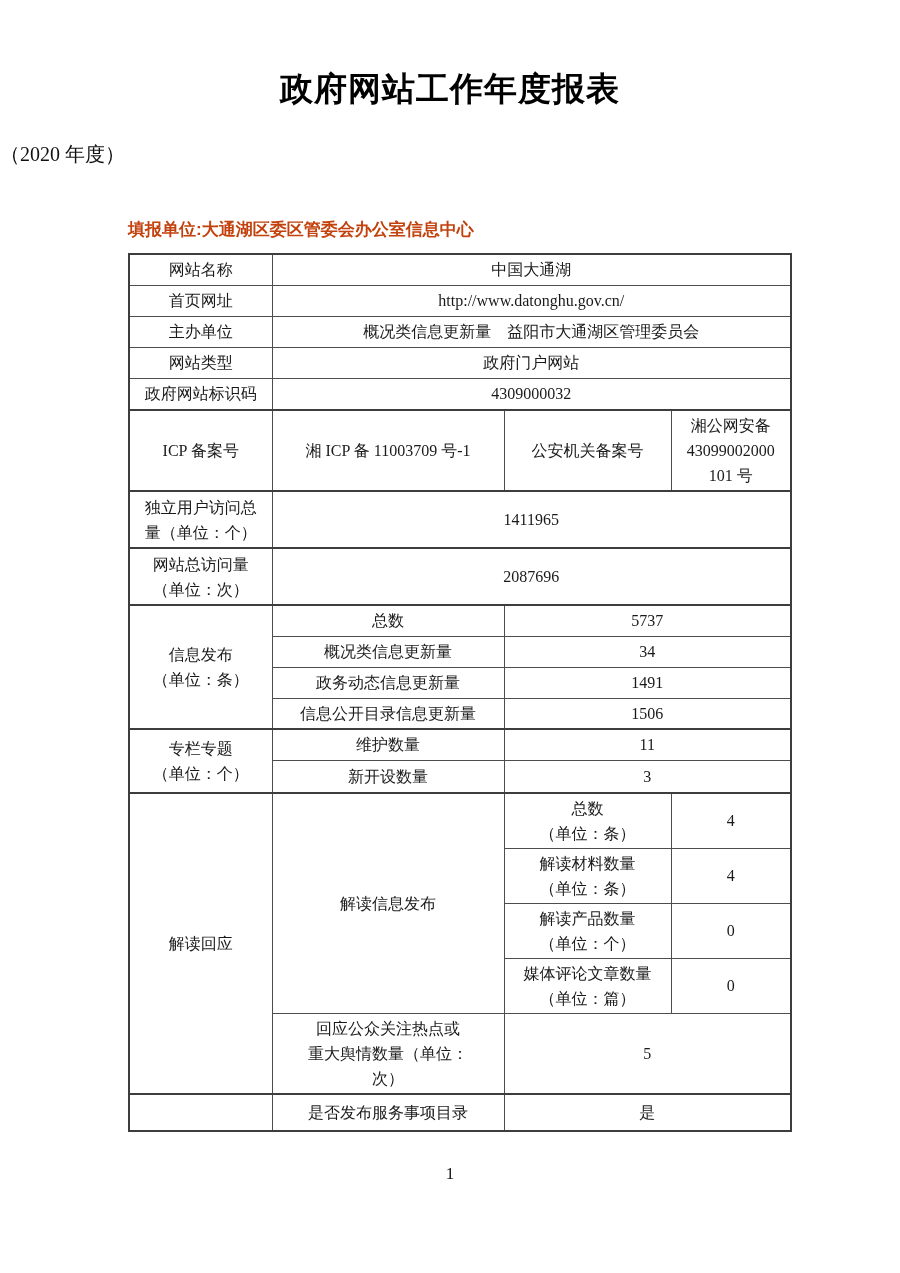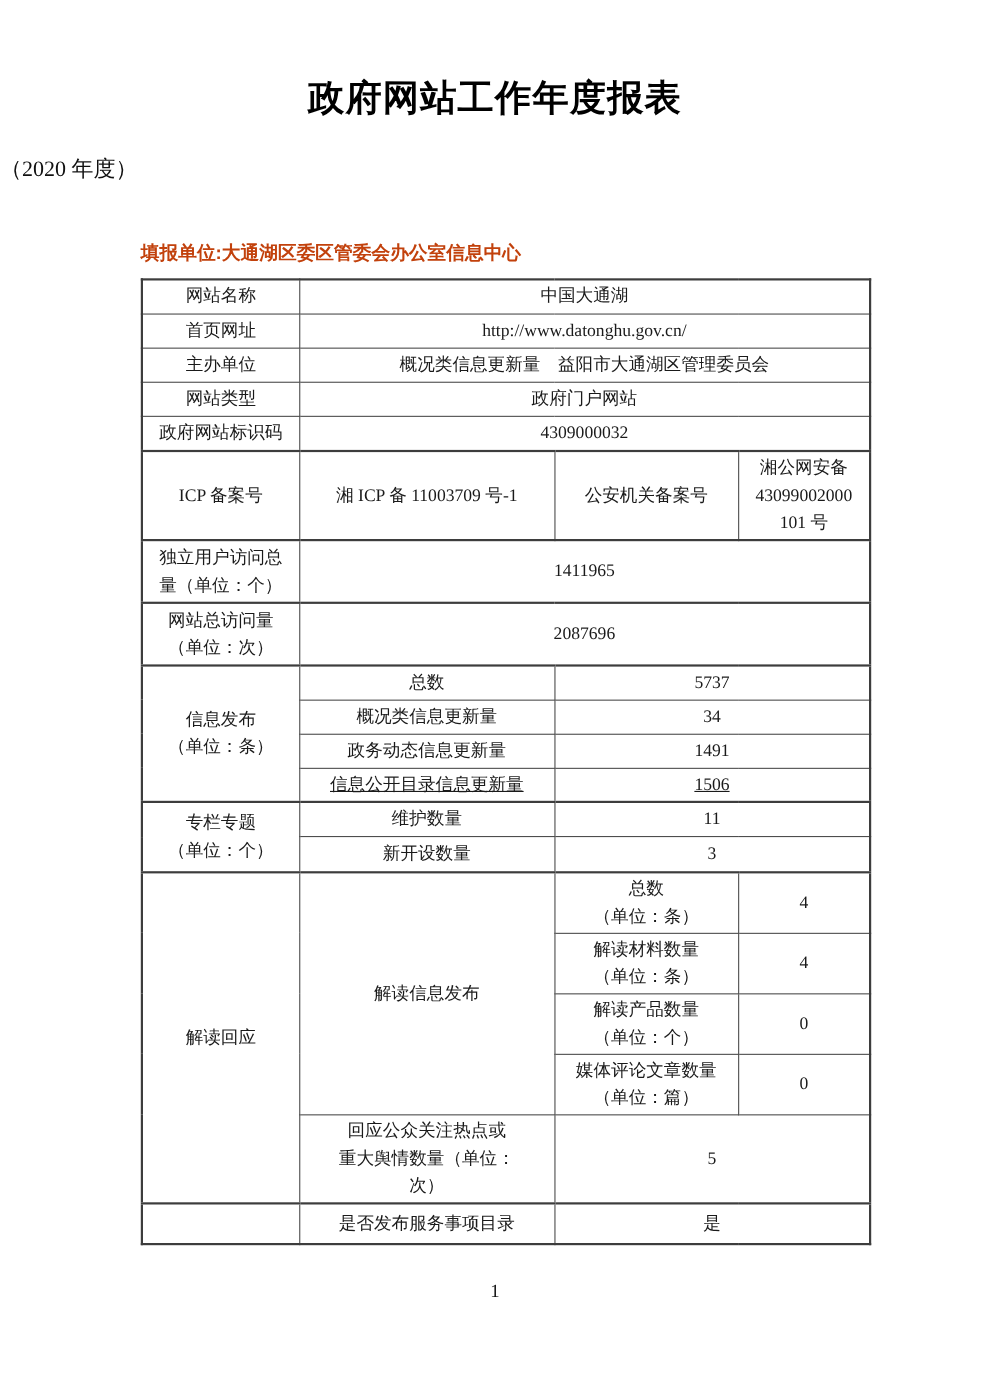--- a/index.html
+++ b/index.html
@@ -55,21 +55,21 @@
     line-height: 25px;
     padding: 2px 4px;
     overflow: hidden;
   }
   tr.bt td { border-top-width: 2px; border-top-color: #3d3d3d; }
   .c1 { width: 143px; }
   .c2 { width: 232px; }
   .c3 { width: 167px; }
   .c4 { width: 120px; }
   .h31 { height: 31px; }
-  .h30 { height: 14px; text-decoration: underline; }
+  .h30 { height: 14px; }
   .h32 { height: 32px; }
   .h37 { height: 37px; }
   .h50 { height: 50px; }
   .h51 { height: 51px; }
   .h53 { height: 53px; }
   .h57 { height: 57px; }
   .h77 { height: 77px; border-radius: 13px; }
   .h80 { height: 80px; }
   .page-number {
     margin-top: 31px;

